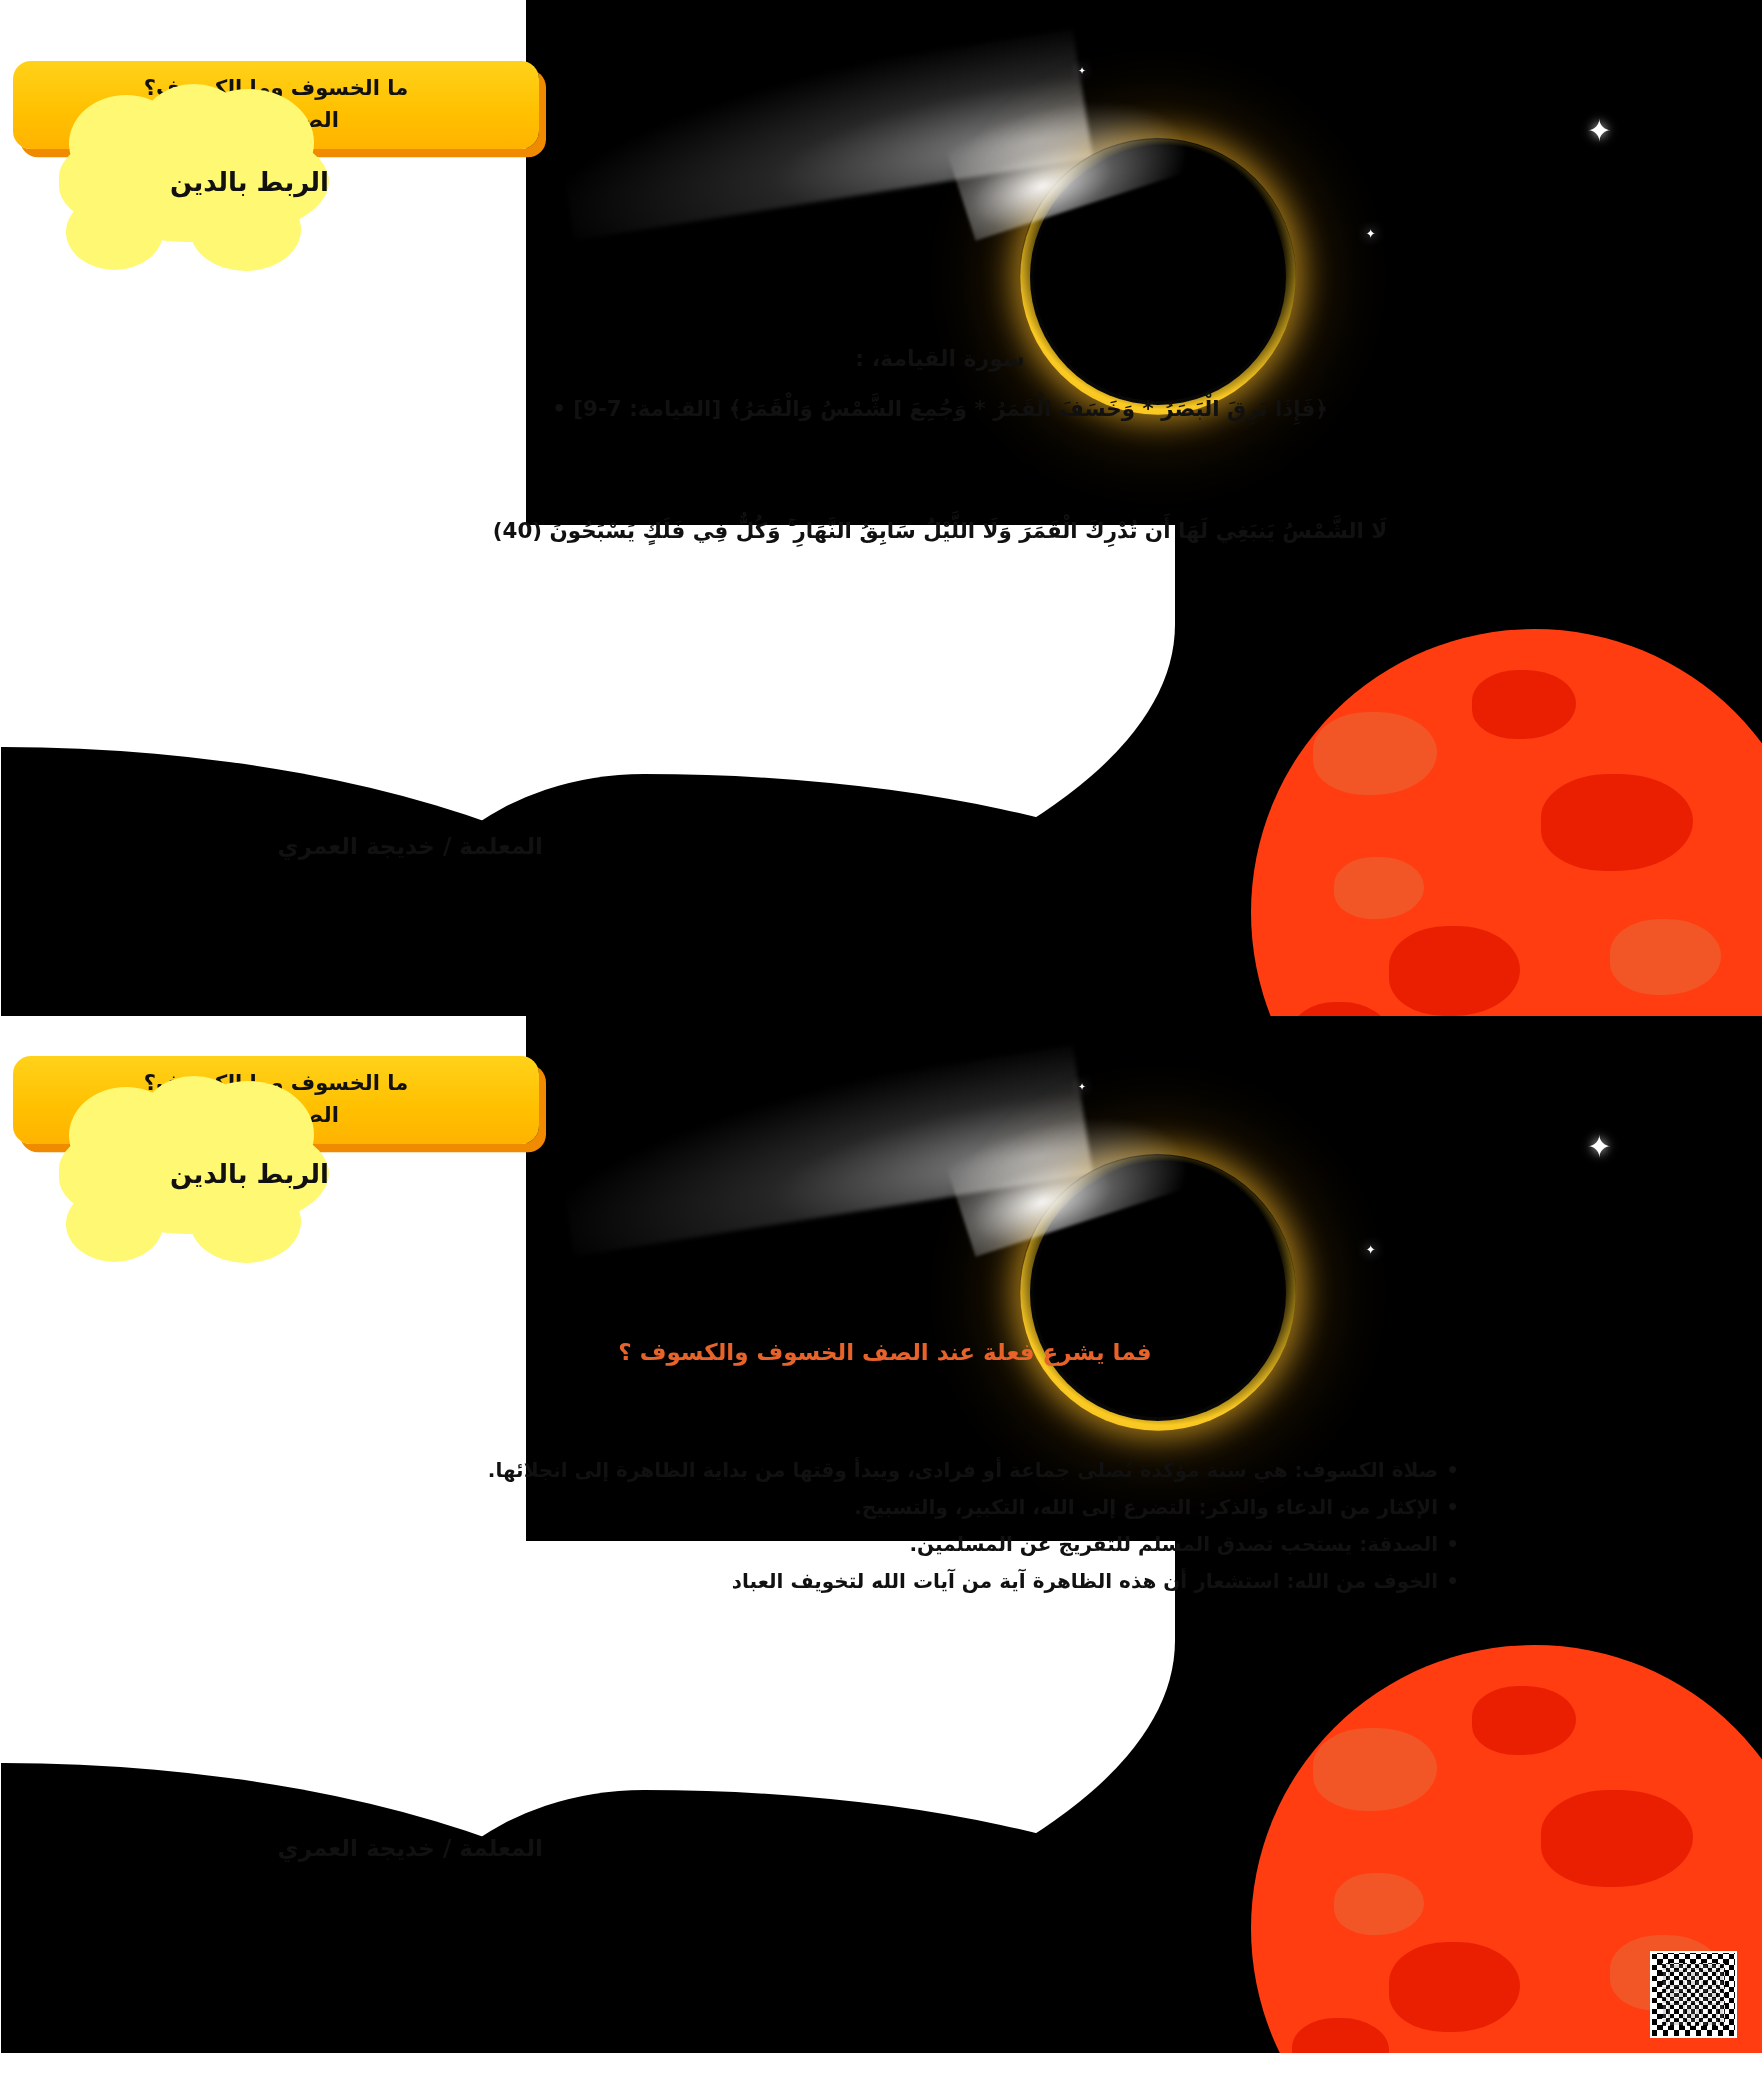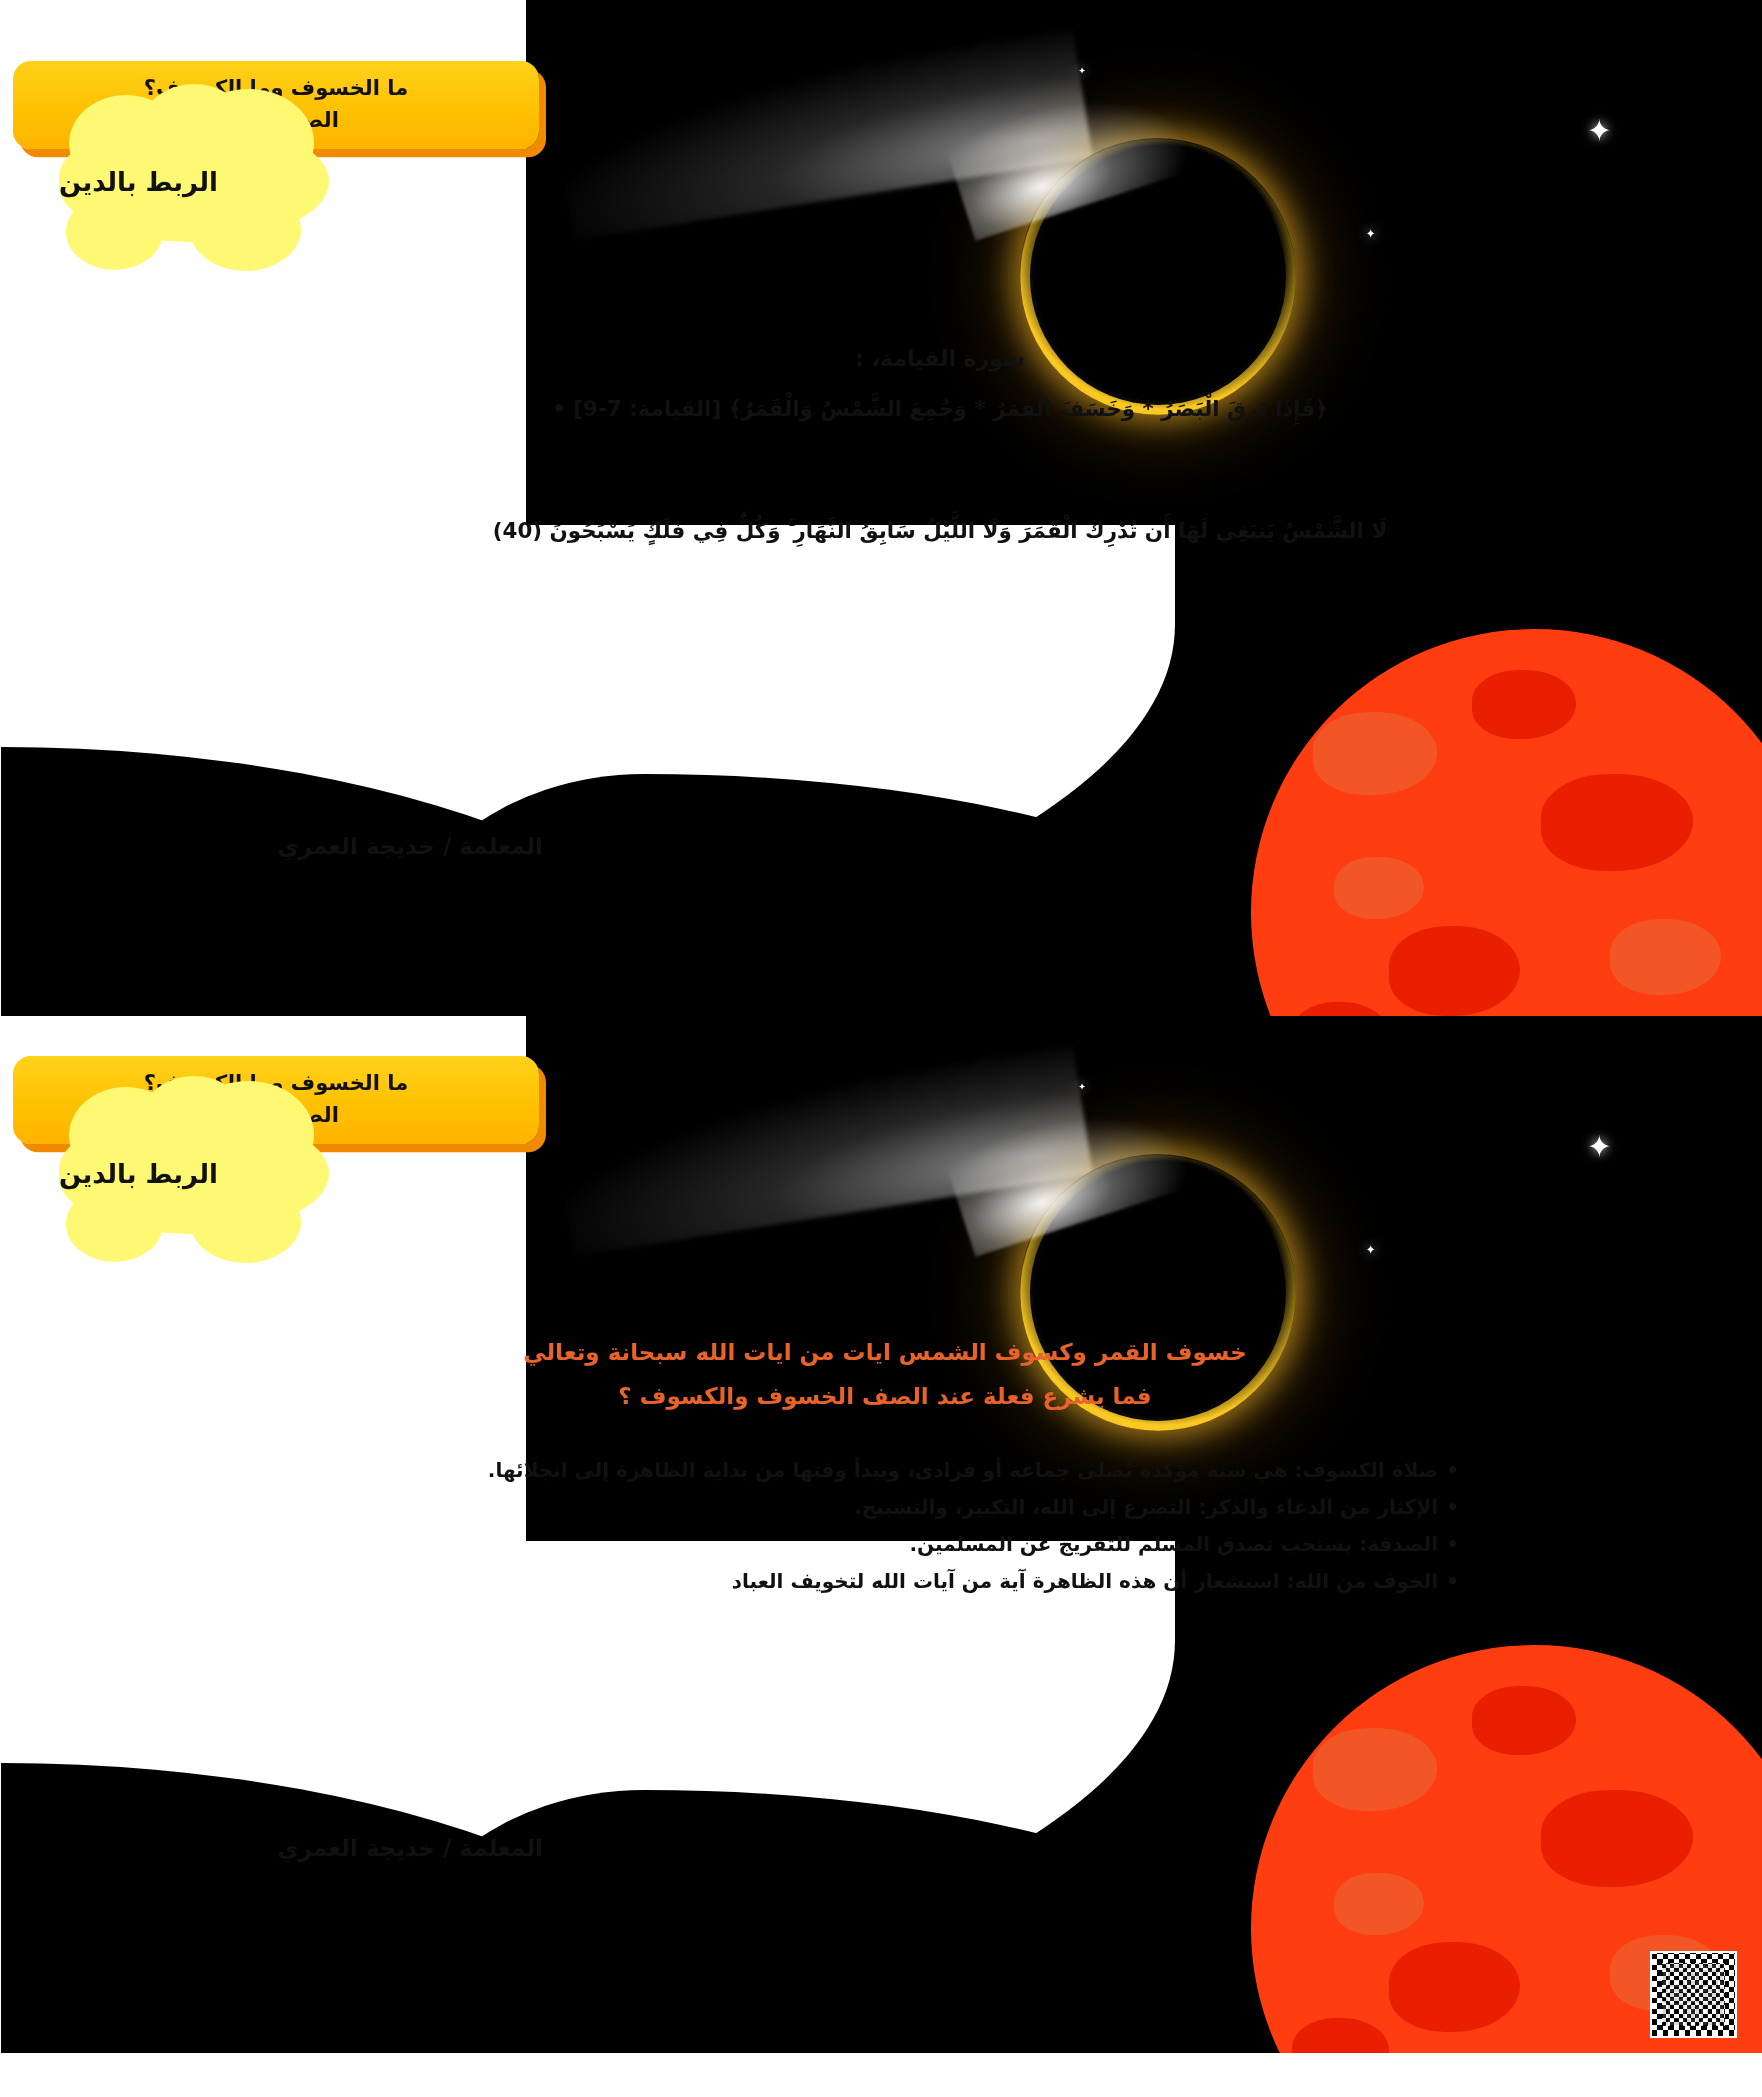--- a/index.html
+++ b/index.html
@@ -177,21 +177,21 @@
   }
   .title-banner .line2 { font-size: 21px; }
 
   
   .cloud {
     position: absolute;
     width: 270px;
     height: 121px;
     display: flex;
     align-items: center;
-    justify-content: flex-end;
+    justify-content: flex-start;
     font-weight: bold;
     font-size: 26px;
     color: #111111;
     background: #fff873;
     border-radius: 50% 50% 50% 50% / 46% 50% 50% 46%;
   }
   .cloud::before,
   .cloud::after {
     content: "";
     position: absolute;
@@ -416,21 +416,20 @@
   </div>
 
   <div class="cloud" style="top:97px;right:1434px;">
     <span class="cloud-bump b1"></span>
     <span class="cloud-bump b2"></span>
     <span class="cloud-bump b3"></span>
     <span class="cloud-text">الربط بالدين</span>
   </div>
 
   <div class="content" style="top:315px; right:221px; width:1314px;">
-    <div class="q-line">خسوف القمر وكسوف الشمس ايات من ايات الله سبحانة وتعالي</div>
     <div class="q-line second">فما يشرع فعلة عند الصف الخسوف والكسوف ؟</div>
   </div>
 
   <ul class="bullets" style="top:436px; right:304px; width:1148px;">
     <li>صلاة الكسوف: هي سنة مؤكدة تُصلى جماعة أو فرادى، ويبدأ وقتها من بداية الظاهرة إلى انجلائها.</li>
     <li>الإكثار من الدعاء والذكر: التضرع إلى الله، التكبير، والتسبيح.</li>
     <li>الصدقة: يستحب تصدق المسلم للتفريج عن المسلمين.</li>
     <li>الخوف من الله: استشعار أن هذه الظاهرة آية من آيات الله لتخويف العباد</li>
   </ul>
 

